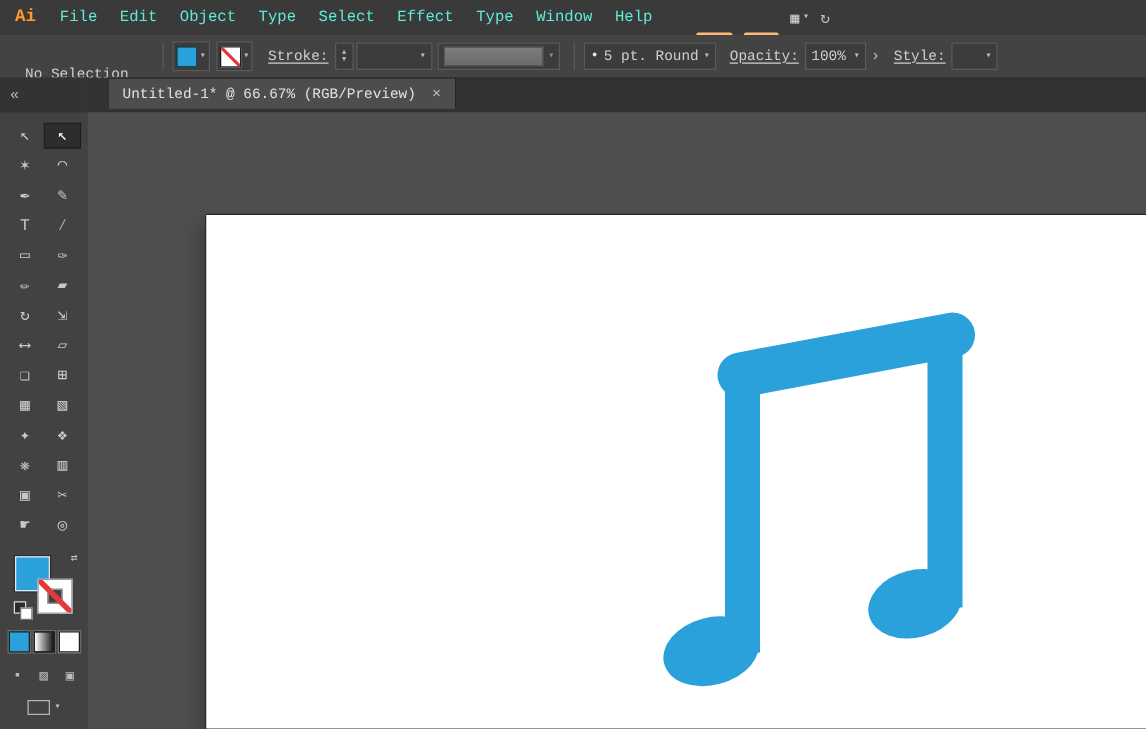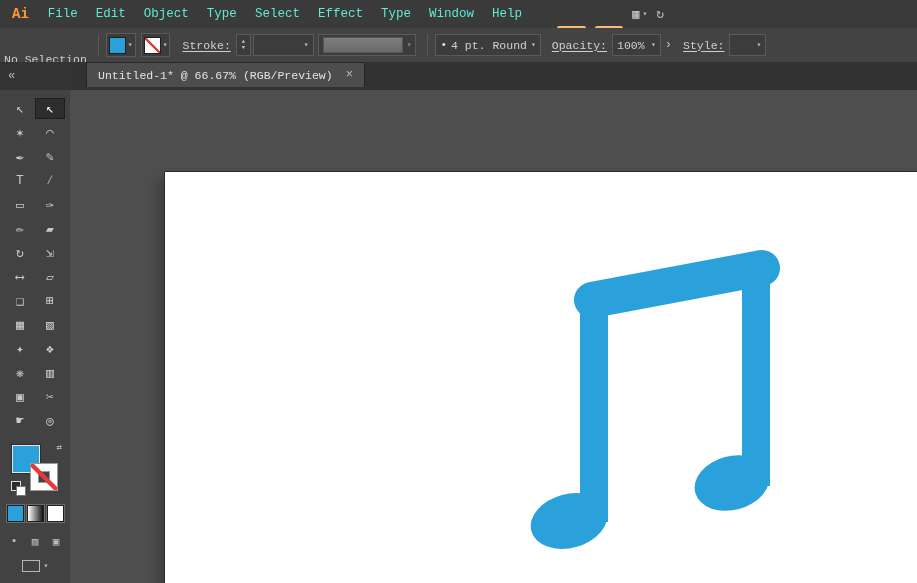--- a/index.html
+++ b/index.html
@@ -15,21 +15,21 @@
   .quick-group{display:flex;align-items:center;margin-left:26px;gap:9px;}
   .mini-btn{background:#0369a1;color:#eee;border:3px solid #fdba74;border-radius:2px;
             font-size:10.5px;padding:2px 5px;line-height:1;font-family:inherit;margin-top:44px;}
   .ws{display:flex;align-items:center;gap:3px;color:#cfcfcf;font-size:12px;}
   .caret{font-size:8px;color:#bdbdbd;line-height:1;}
   .sync{color:#bdbdbd;font-size:13px;}
 
   
   .controlbar{position:absolute;top:28px;left:0;right:0;height:34px;background:#434343;
               border-bottom:1px solid #2a2a2a;display:flex;align-items:center;font-size:11.5px;color:#cfcfcf;}
-  .status-text{padding:0 4px;white-space:nowrap;margin-top:28px;}
+  .status-text{padding:0 20px;white-space:nowrap;margin-top:28px;}
   .sep{width:1px;height:22px;background:#585858;margin:0 7px;flex:none;}
   .swatch-combo{display:flex;align-items:center;background:#3c3c3c;border:1px solid #5a5a5a;
                 height:20px;padding:1px 2px;margin-right:5px;gap:2px;}
   .cb-swatch{width:15px;height:15px;display:inline-block;border:1px solid #1f1f1f;background:#fff;}
   .red-slash{background-image:linear-gradient(to top right,transparent 43%,#e23a3a 45%,#e23a3a 55%,transparent 57%);}
   .label-link{text-decoration:underline;text-underline-offset:2px;margin:0 5px 0 7px;white-space:nowrap;}
   .spinner{display:flex;flex-direction:column;justify-content:center;background:#3c3c3c;border:1px solid #5a5a5a;
            height:20px;width:13px;align-items:center;margin-right:2px;}
   .spin-a{font-size:5.5px;line-height:6px;color:#c4c4c4;}
   .combo{display:flex;align-items:center;background:#3c3c3c;border:1px solid #5a5a5a;height:20px;
@@ -143,21 +143,21 @@
 
     <div class="combo">
       <span class="brush-preview"></span>
       <span class="caret dim">▾</span>
     </div>
 
     <span class="sep"></span>
 
     <div class="combo">
       <span class="dot">•</span>
-      <span>4 pt. Round</span>
+      <span>5 pt. Round</span>
       <span class="caret">▾</span>
     </div>
 
     <span class="label-link">Opacity:</span>
     <div class="combo w52">
       <span class="combo-val">100%</span>
       <span class="caret">▾</span>
     </div>
     <span class="flyout">›</span>
 

